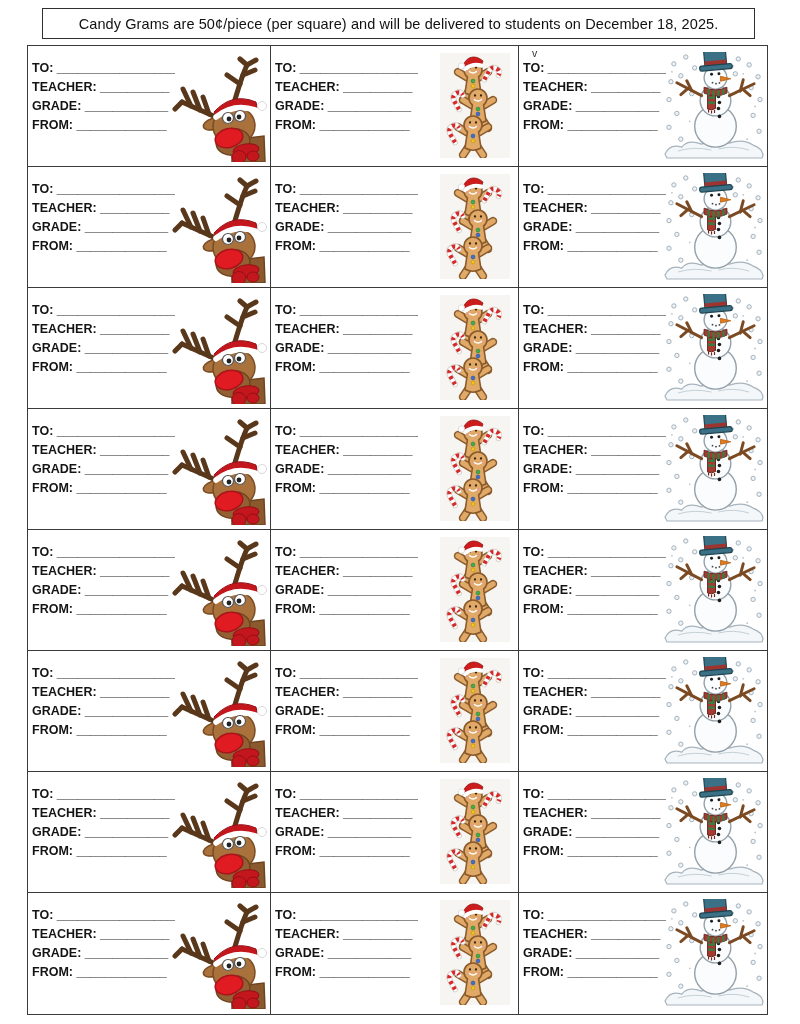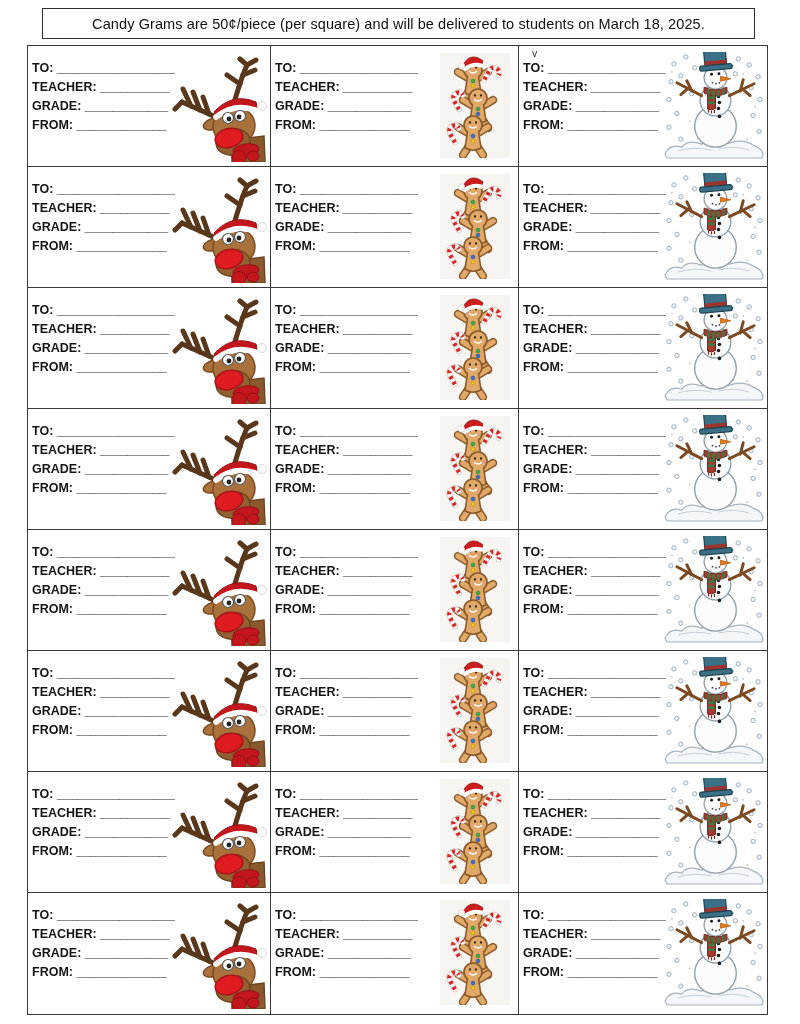--- a/index.html
+++ b/index.html
@@ -39,21 +39,21 @@
   .art svg { display:block; width:100%; height:100%; }
   .art-reindeer   { right:3px;  top:10px; width:95px;  height:106px; }
   .art-gingerbread{ right:8px;  top:7px;  width:70px;  height:105px; }
   .art-snowman    { right:2px;  top:6px;  width:101px; height:107px; }
   .defs-svg { position:absolute; width:0; height:0; overflow:hidden; }
 </style>
 </head>
 <body>
 
 <div class="header-box">
-  <span>Candy Grams are 50¢/piece (per square) and will be delivered to students on March 18, 2025.</span>
+  <span>Candy Grams are 50¢/piece (per square) and will be delivered to students on December 18, 2025.</span>
 </div>
 
 <div class="grid">
     <div class="cell">
 
     <div class="lines">
       <div class="line">TO: _________________</div>
       <div class="line">TEACHER: __________</div>
       <div class="line">GRADE: ____________</div>
       <div class="line from">FROM: _____________</div>

